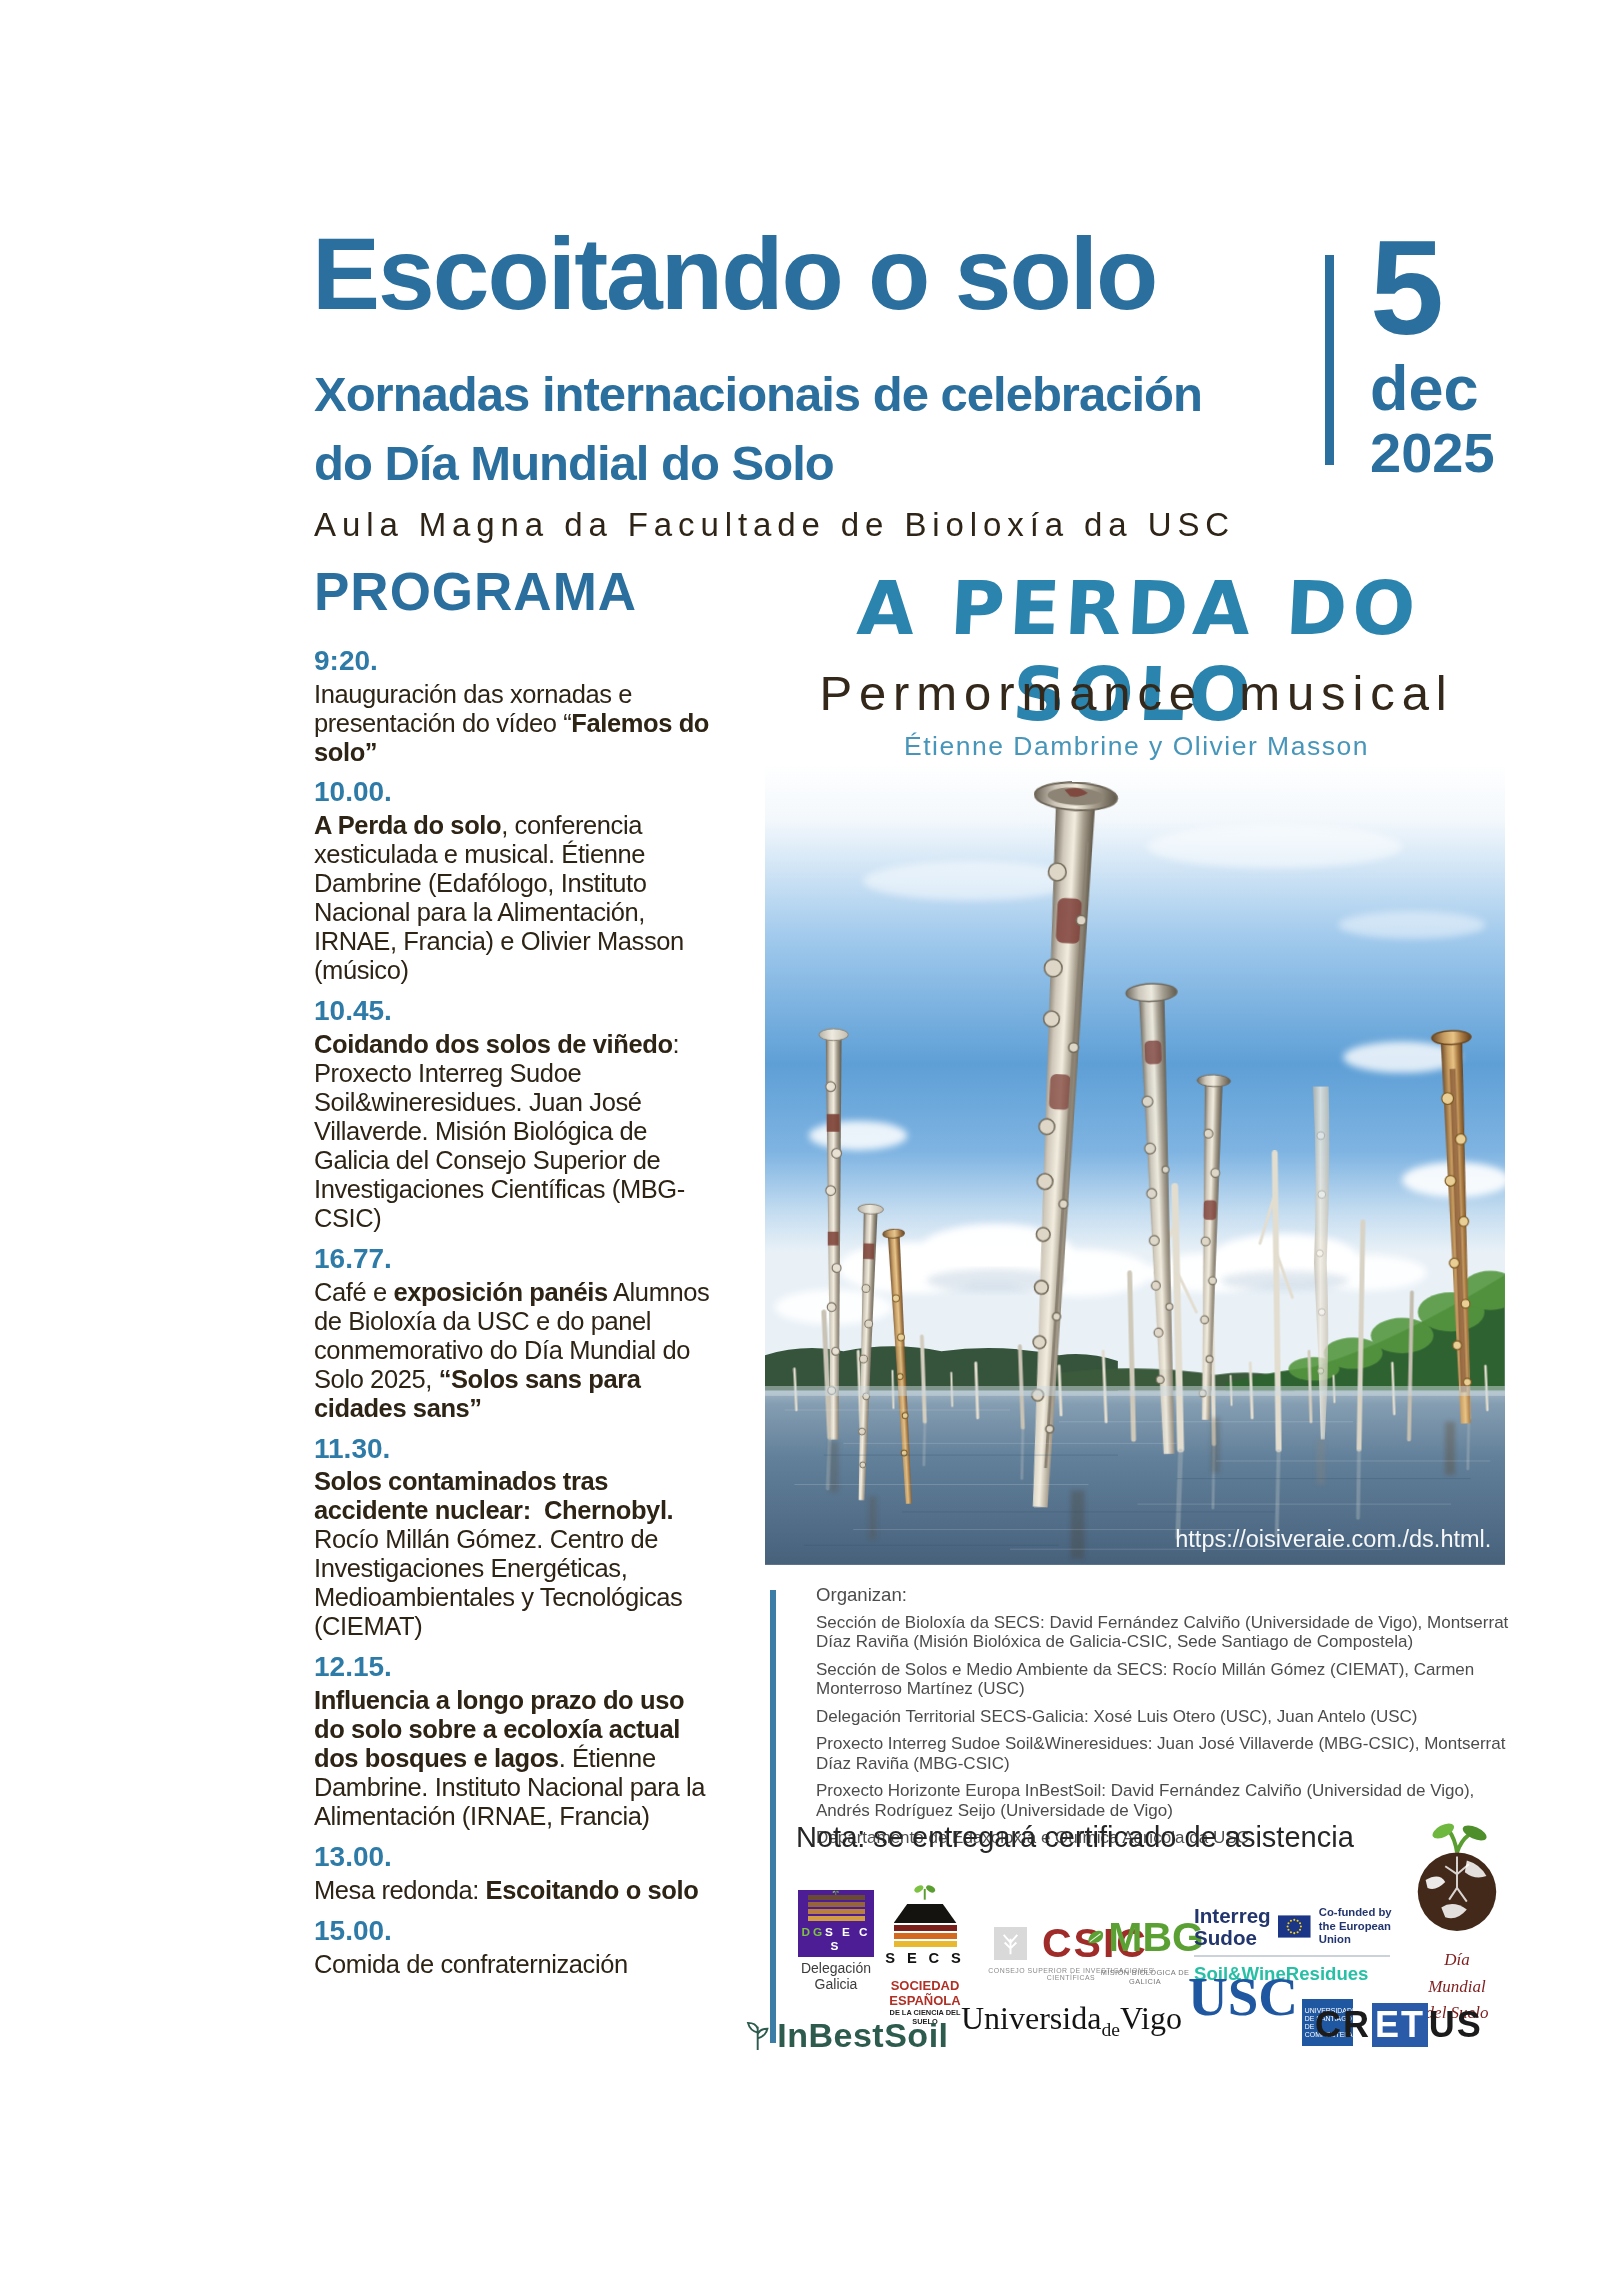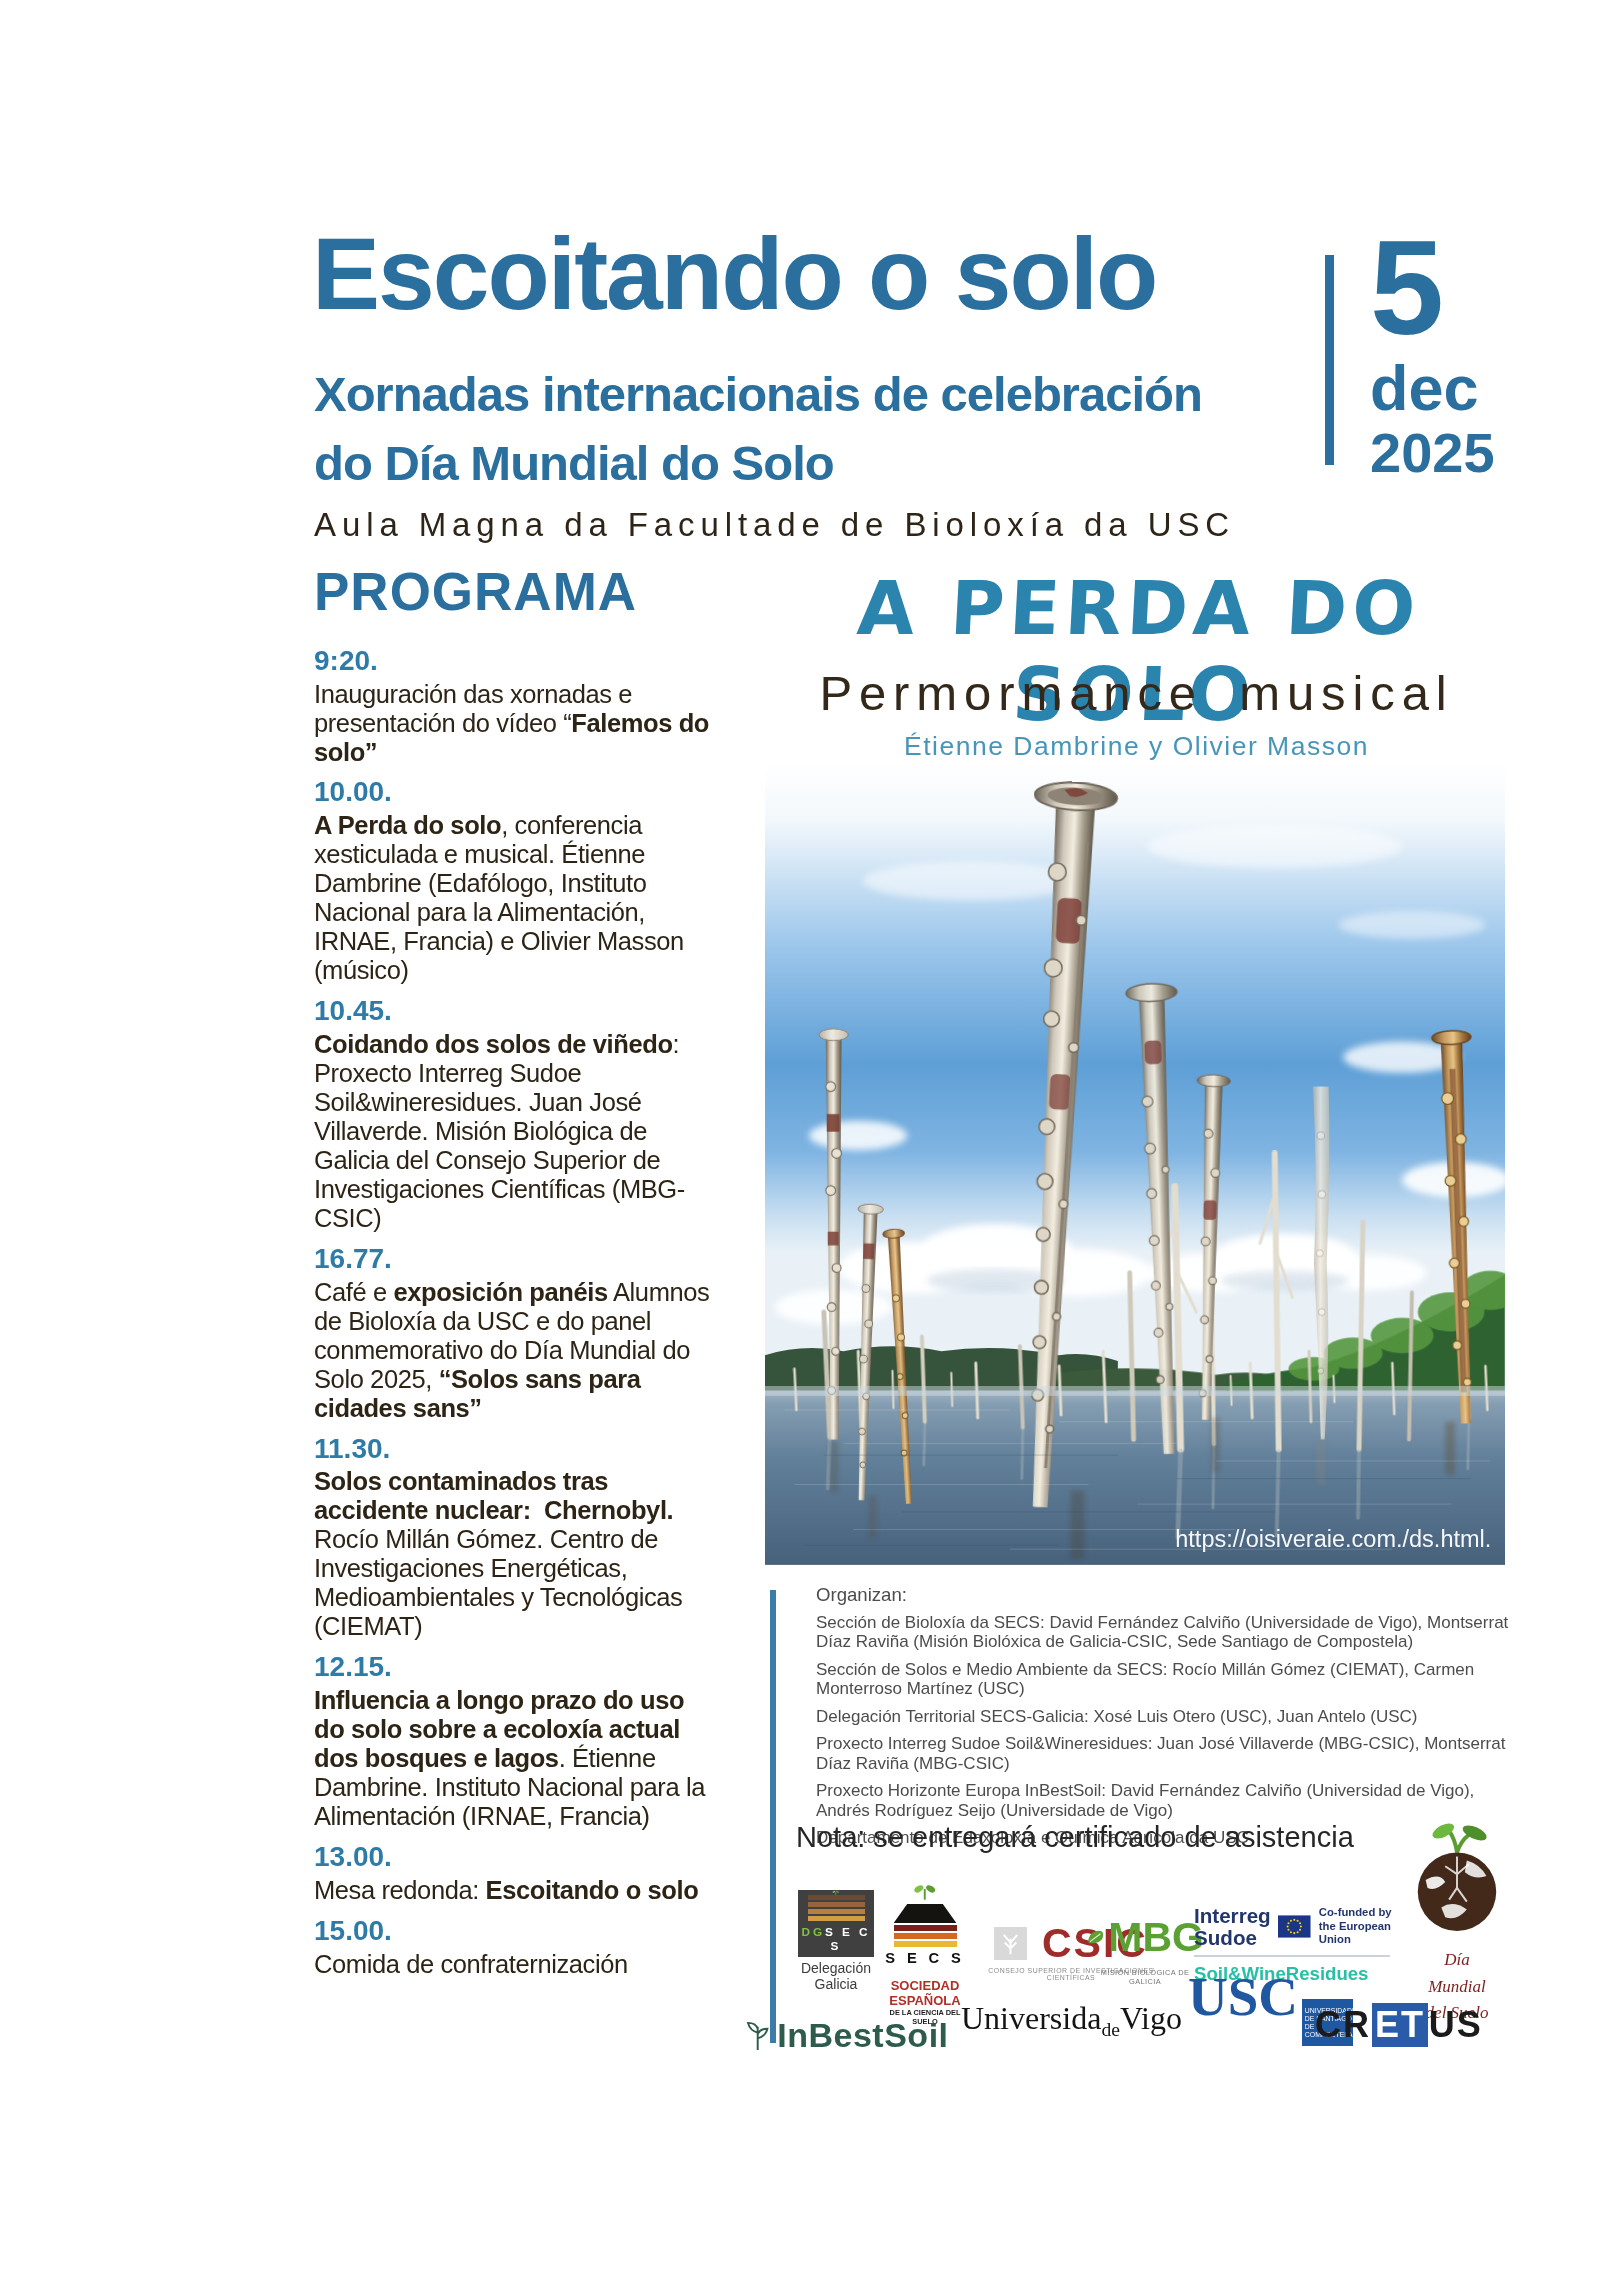--- a/index.html
+++ b/index.html
@@ -39,21 +39,21 @@
   
   .org-divider{left:770px;top:1590px;width:5.9px;height:453px;background:#3b7da7;}
   .org-block{left:796px;top:1584px;width:702px;margin-left:20px;}
   .org-label{font-size:18.6px;color:#4c4c4c;margin:0 0 6.9px;}
   .org-entry{font-size:17px;line-height:19.6px;color:#4c4c4c;margin:0 0 7.8px;}
   .note{left:796px;top:1821px;font-size:29px;color:#262626;}
 
   
   .logo{text-align:center;}
   .dgsecs{left:782px;top:1890px;width:108px;}
-  .dgsecs-box{width:76px;height:63px;background:#404040;margin:0 auto;display:flex;flex-direction:column;
+  .dgsecs-box{width:76px;height:63px;background:#4c1d95;margin:0 auto;display:flex;flex-direction:column;
               align-items:center;justify-content:flex-end;padding-bottom:3.9px;}
   .dg-stripes{width:57px;}
   .dg-stripe{height:4.9px;margin-bottom:2px;}
   .dg-line{font-size:11.8px;font-weight:bold;letter-spacing:2.9px;margin-top:2px;}
   .dg-green{color:#7dc242;} .dg-white{color:#ffffff;}
   .dg-cap{font-size:14px;color:#3c3c3c;margin-top:2.9px;}
   .secs{left:876px;top:1884px;width:98px;}
   .secs-trap{width:63px;height:19.6px;background:#151310;margin:0 auto;clip-path:polygon(22% 0,78% 0,100% 100%,0 100%);}
   .secs-stripe{width:63px;height:5.9px;margin:2px auto 0;}
   .secs-letters{font-size:14.7px;font-weight:bold;color:#111;letter-spacing:3.9px;margin-top:2.9px;}

